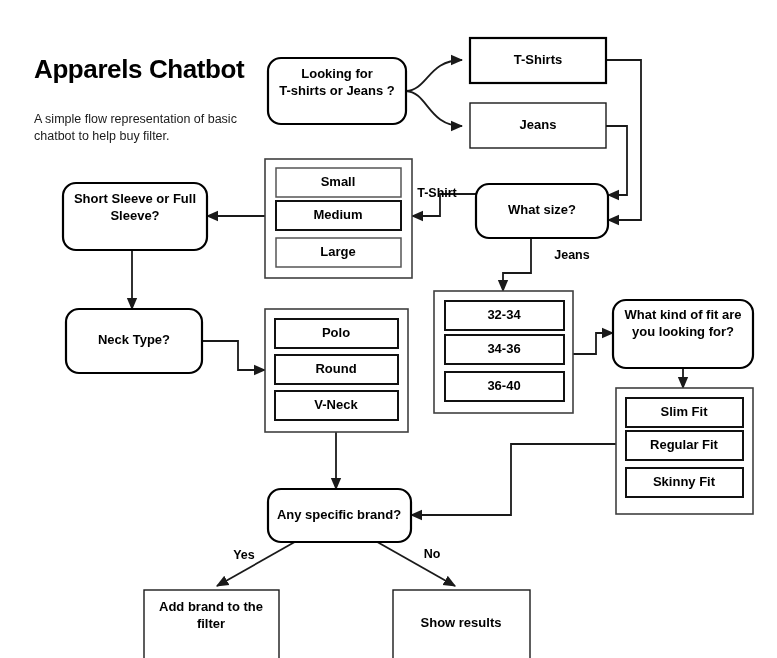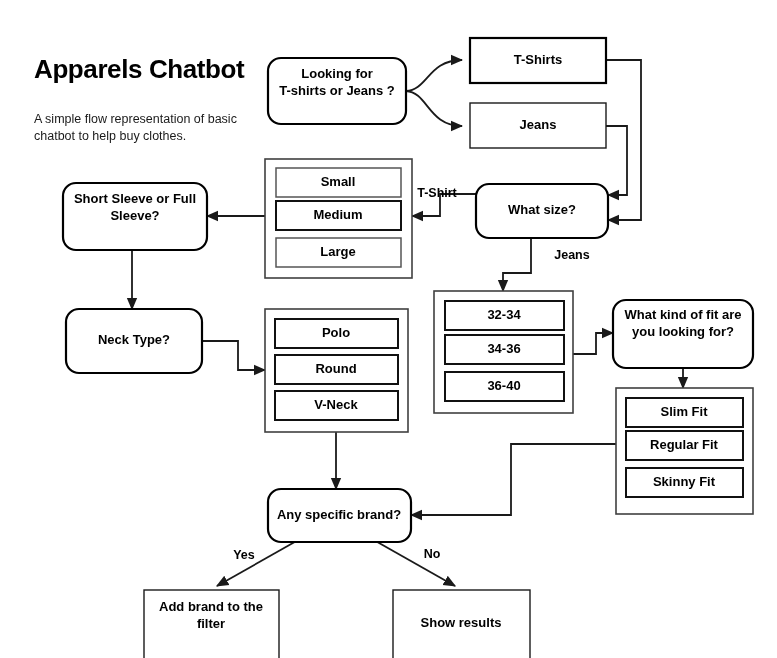--- a/index.html
+++ b/index.html
@@ -100,21 +100,21 @@
     top: 83px;
     width: 240px;
   }
 </style>
 </head>
 <body>
 
 <div id="canvas">
 
   <div class="title-text">Apparels Chatbot</div>
-  <div class="subtitle-text">A simple flow representation of basic chatbot to help buy clothes.</div>
+  <div class="subtitle-text">A simple flow representation of basic chatbot to help buy filter.</div>
 
   <svg id="flow" viewBox="0 0 777 658">
     <defs>
       <marker id="arrow" viewBox="0 0 10 10" refX="9" refY="5" markerWidth="7" markerHeight="7" orient="auto-start-reverse">
         <path d="M 0 0.8 L 10 5 L 0 9.2 z" fill="#1a1a1a"></path>
       </marker>
       <marker id="arrowsm" viewBox="0 0 10 10" refX="9" refY="5" markerWidth="6" markerHeight="6" orient="auto-start-reverse">
         <path d="M 0 1 L 10 5 L 0 9 z" fill="#1a1a1a"></path>
       </marker>
     </defs>

